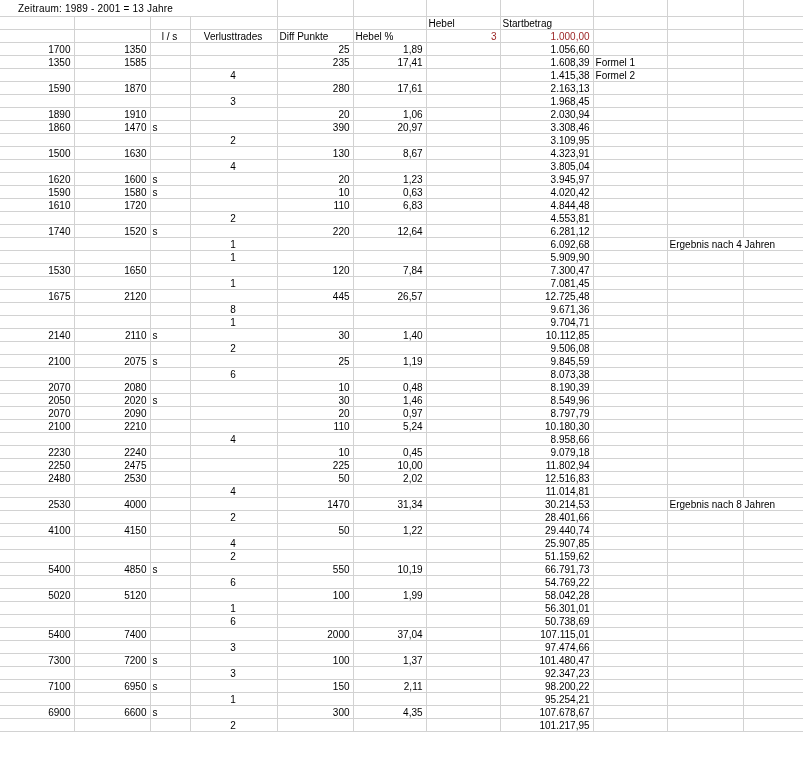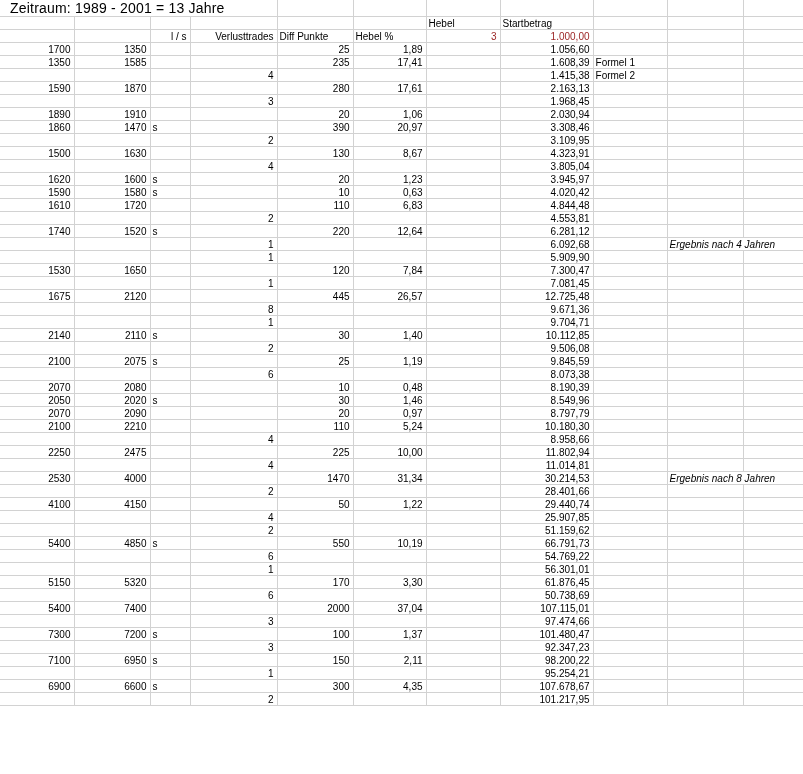--- a/index.html
+++ b/index.html
@@ -14,26 +14,26 @@
   }
   td {
     height:12px; max-height:12px;
     padding:0 3px 0 2px;
     border-right:1px solid #d2d2d2;
     border-bottom:1px solid #d2d2d2;
     white-space:nowrap; overflow:visible;
     vertical-align:middle; line-height:11px;
   }
   tr.title-row td { height:16px; max-height:16px; }
-  td.title-cell { font-size:14px; letter-spacing:0.2px; padding-left:10px; }
+  td.title-cell { font-size:10px; letter-spacing:0.2px; padding-left:18px; }
   td.num  { text-align:right; }
-  td.ctr  { text-align:right;margin-left:32px; }
+  td.ctr  { text-align:center;margin-left:32px; }
   td.left { text-align:left; }
   td.red  { color:#9c2626; }
-  td.ovf  { border-right:none;font-style:italic; } 
+  td.ovf  { border-right:none; } 
 </style>
 </head>
 <body>
 
 <table class="sheet">
   <colgroup>
     <col style="width:74px">
       <col style="width:76px">
       <col style="width:40px">
     <col style="width:87px">
@@ -479,33 +479,59 @@
         <td class="ctr">4</td>
         <td class="num"></td>
         <td class="num"></td>
         <td class="num"></td>
         <td class="num">8.958,66</td>
         <td class="left"></td>
         <td class="left"></td>
         <td></td>
       </tr>
       <tr>
+        <td class="num">2230</td>
+        <td class="num">2240</td>
+        <td class="left"></td>
+        <td class="ctr"></td>
+        <td class="num">10</td>
+        <td class="num">0,45</td>
+        <td class="num"></td>
+        <td class="num">9.079,18</td>
+        <td class="left"></td>
+        <td class="left"></td>
+        <td></td>
+      </tr>
+      <tr>
         <td class="num">2250</td>
         <td class="num">2475</td>
         <td class="left"></td>
         <td class="ctr"></td>
         <td class="num">225</td>
         <td class="num">10,00</td>
         <td class="num"></td>
         <td class="num">11.802,94</td>
         <td class="left"></td>
         <td class="left"></td>
         <td></td>
       </tr>
       <tr>
+        <td class="num">2480</td>
+        <td class="num">2530</td>
+        <td class="left"></td>
+        <td class="ctr"></td>
+        <td class="num">50</td>
+        <td class="num">2,02</td>
+        <td class="num"></td>
+        <td class="num">12.516,83</td>
+        <td class="left"></td>
+        <td class="left"></td>
+        <td></td>
+      </tr>
+      <tr>
         <td class="num"></td>
         <td class="num"></td>
         <td class="left"></td>
         <td class="ctr">4</td>
         <td class="num"></td>
         <td class="num"></td>
         <td class="num"></td>
         <td class="num">11.014,81</td>
         <td class="left"></td>
         <td class="left"></td>
@@ -596,41 +622,41 @@
         <td class="ctr">6</td>
         <td class="num"></td>
         <td class="num"></td>
         <td class="num"></td>
         <td class="num">54.769,22</td>
         <td class="left"></td>
         <td class="left"></td>
         <td></td>
       </tr>
       <tr>
+        <td class="num">5020</td>
+        <td class="num">5120</td>
+        <td class="left"></td>
+        <td class="ctr"></td>
+        <td class="num">100</td>
+        <td class="num">1,99</td>
+        <td class="num"></td>
+        <td class="num">58.042,28</td>
+        <td class="left"></td>
+        <td class="left"></td>
+        <td></td>
+      </tr>
+      <tr>
         <td class="num"></td>
         <td class="num"></td>
         <td class="left"></td>
         <td class="ctr">1</td>
         <td class="num"></td>
         <td class="num"></td>
         <td class="num"></td>
         <td class="num">56.301,01</td>
-        <td class="left"></td>
-        <td class="left"></td>
-        <td></td>
-      </tr>
-      <tr>
-        <td class="num">5150</td>
-        <td class="num">5320</td>
-        <td class="left"></td>
-        <td class="ctr"></td>
-        <td class="num">170</td>
-        <td class="num">3,30</td>
-        <td class="num"></td>
-        <td class="num">61.876,45</td>
         <td class="left"></td>
         <td class="left"></td>
         <td></td>
       </tr>
       <tr>
         <td class="num"></td>
         <td class="num"></td>
         <td class="left"></td>
         <td class="ctr">6</td>
         <td class="num"></td>

